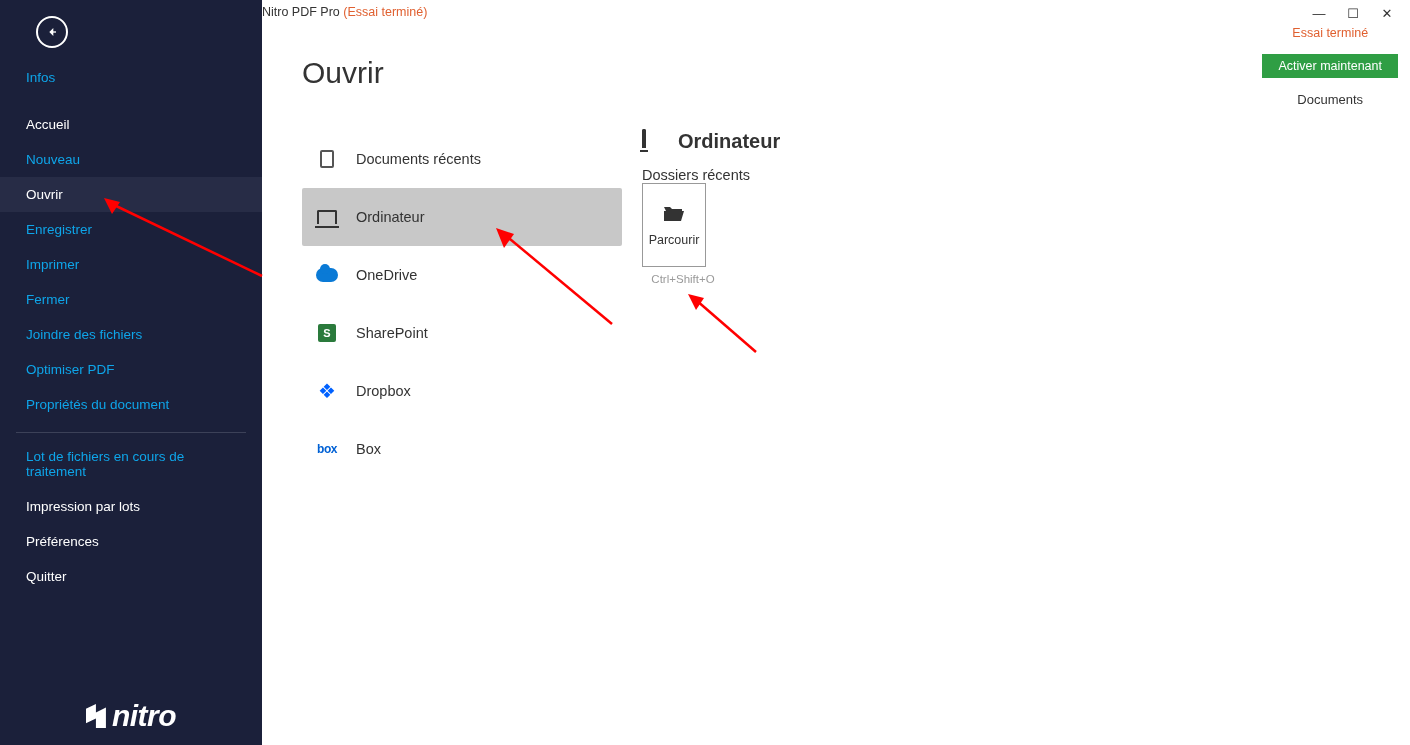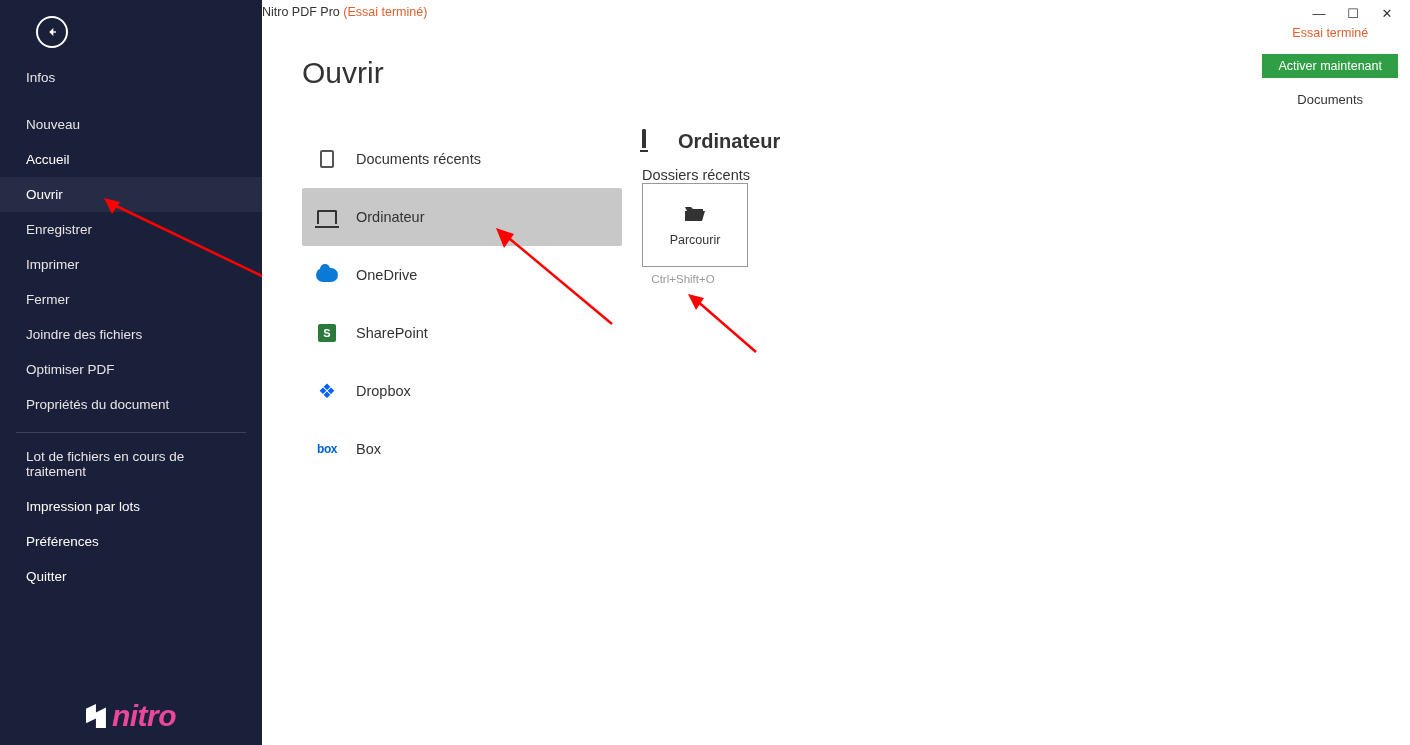--- a/index.html
+++ b/index.html
@@ -4,27 +4,27 @@
 <style>
   * { margin: 0; padding: 0; box-sizing: border-box; }
   html, body { width: 1410px; height: 745px; font-family: "Segoe UI", Arial, sans-serif; background: #fff; overflow: hidden; }
   .app { display: flex; width: 100%; height: 100%; }
 
   
   .sidebar { width: 262px; background: #1b203a; color: #b9bfcf; display: flex; flex-direction: column; position: relative; }
   .back-btn { width: 32px; height: 32px; border: 2px solid #fff; border-radius: 50%; margin: 16px 0 12px 36px; display:flex; align-items:center; justify-content:center; cursor:pointer; }
   .back-btn svg { width: 16px; height: 16px; fill: #fff; }
   .nav { display:flex; flex-direction:column; }
-  .nav-item { padding: 10px 26px; font-size: 13.5px; color: #e5e5e5; cursor: pointer; }
+  .nav-item { padding: 10px 26px; font-size: 13.5px; color: #0ea5e9; cursor: pointer; }
   .nav-item.bright { color: #fff; }
   .nav-item.selected { background: #272c46; color:#fff; }
   .nav-group-gap { height: 12px; }
   .nav-sep { border-top: 1px solid #3c4158; margin: 10px 16px 6px 16px; }
   .logo { position: absolute; bottom: 12px; left: 0; right: 0; text-align: center; }
-  .logo-text { color:#ec4899; font-size:30px; font-weight:700; letter-spacing:-0.5px; font-style:italic; display:inline-flex; align-items:center; gap:4px;}
+  .logo-text { color:#ffffff; font-size:30px; font-weight:700; letter-spacing:-0.5px; font-style:italic; display:inline-flex; align-items:center; gap:4px;}
   .logo-mark { display:inline-block; width:20px; height:24px; background:#fff; clip-path: polygon(0 100%, 0 20%, 50% 0, 50% 35%, 100% 15%, 100% 100%, 50% 100%, 50% 60%, 0 80%); margin-right:2px;}
 
   
   .main { flex:1; position:relative; background:#fff; }
   .titlebar { position:absolute; top:0; left:0; right:0; height:24px; display:flex; justify-content:flex-start; align-items:center; }
   .titlebar .app-title { font-size:12.5px; color:#333; }
   .titlebar .app-title .trial { color:#e06030; }
   .win-controls { position:absolute; top:2px; right:6px; display:flex; gap:0; }
   .win-btn { width:34px; height:22px; display:flex; align-items:center; justify-content:center; cursor:pointer; font-size:13px; font-family: "Segoe UI Symbol", sans-serif; color:#333;}
   .header-actions { position:absolute; top:26px; right:12px; display:flex; align-items:center; gap:14px;flex-direction:column; }
@@ -40,21 +40,21 @@
 
   .src-item { display:flex; align-items:center; gap:18px; padding:18px 14px; font-size:14.5px; color:#333; cursor:pointer; border-radius:2px; }
   .src-item.selected { background:#c8c8c8; }
   .src-icon { width:22px; height:22px; display:flex; align-items:center; justify-content:center; }
 
   .section-head { display:flex; align-items:center; gap:14px; margin-bottom:14px; }
   .section-head .hd-icon { width:22px; height:22px; }
   .section-head h2 { font-size:20px; font-weight:600; color:#333; }
   .subhead { font-size:14.5px; color:#333; }
 
-  .browse-box { width:106px; height:84px; border:1px solid #999; display:flex; flex-direction:column; align-items:center; justify-content:center; gap:10px; cursor:pointer; background:#fff; }
+  .browse-box { width:64px; height:84px; border:1px solid #999; display:flex; flex-direction:column; align-items:center; justify-content:center; gap:10px; cursor:pointer; background:#fff; }
   .browse-box svg { width:24px; height:20px; fill:#333; }
   .browse-box .lbl { font-size:12.5px; color:#333; }
   .shortcut { font-size:11.5px; color:#9a9a9a; margin-top:6px; text-align:center; width:82px; }
 
   
   .arrow { position:absolute; pointer-events:none; }
   .arrow line { stroke:#ff0000; stroke-width:2.5; }
   .arrow polygon { fill:#ff0000; }
 
   
@@ -75,22 +75,22 @@
   <aside class="sidebar">
     <div class="back-btn">
       <svg viewBox="0 0 24 24">
           <path d="M14 6l-6 6 6 6V6z" fill="#fff"></path>
           <rect x="10" y="11" width="8" height="2" fill="#fff"></rect>
         </svg>
     </div>
     <nav class="nav">
       <div class="nav-item">Infos</div>
       <div class="nav-group-gap"></div>
+      <div class="nav-item bright">Accueil</div>
       <div class="nav-item">Nouveau</div>
-      <div class="nav-item bright">Accueil</div>
       <div class="nav-item bright selected">Ouvrir</div>
       <div class="nav-item">Enregistrer</div>
       <div class="nav-item">Imprimer</div>
       <div class="nav-item">Fermer</div>
       <div class="nav-item">Joindre des fichiers</div>
       <div class="nav-item">Optimiser PDF</div>
       <div class="nav-item">Propriétés du document</div>
       <div class="nav-sep"></div>
       <div class="nav-item">Lot de fichiers en cours de traitement</div>
       <div class="nav-item bright">Impression par lots</div>

